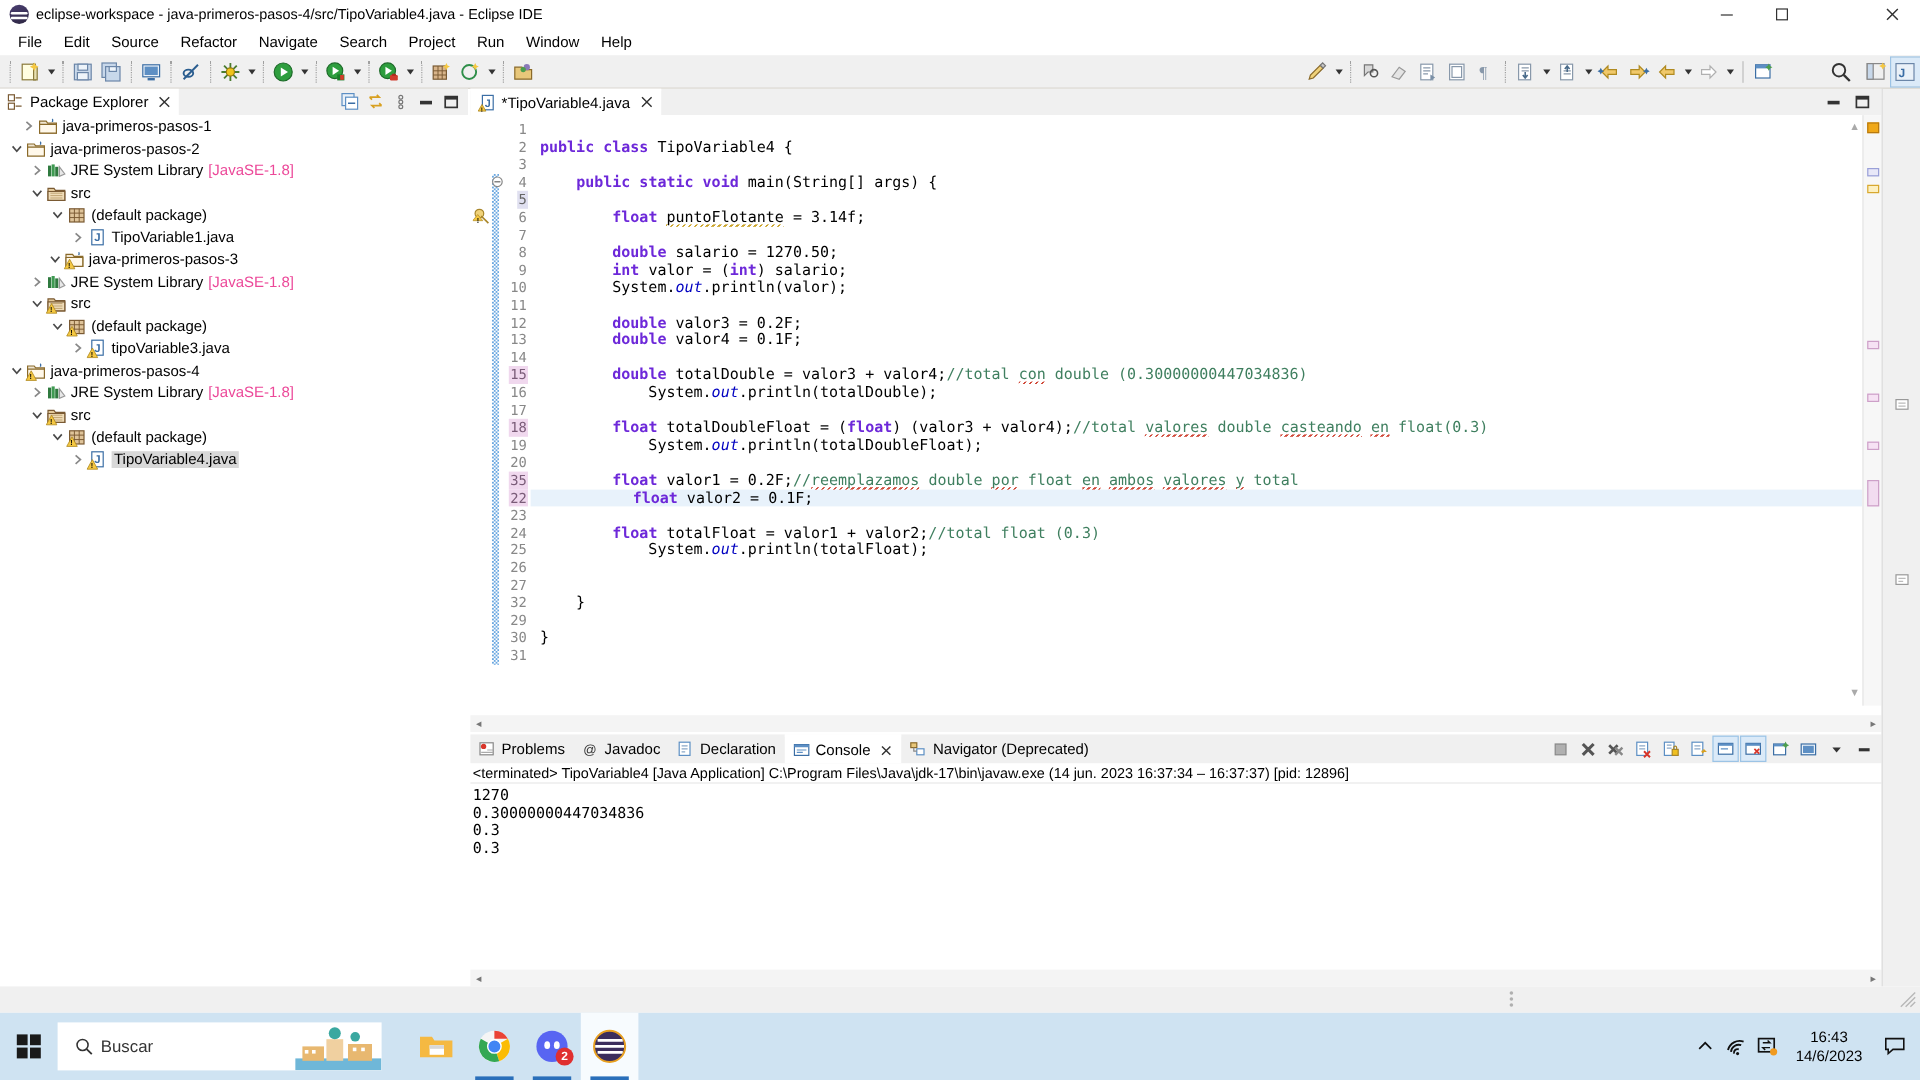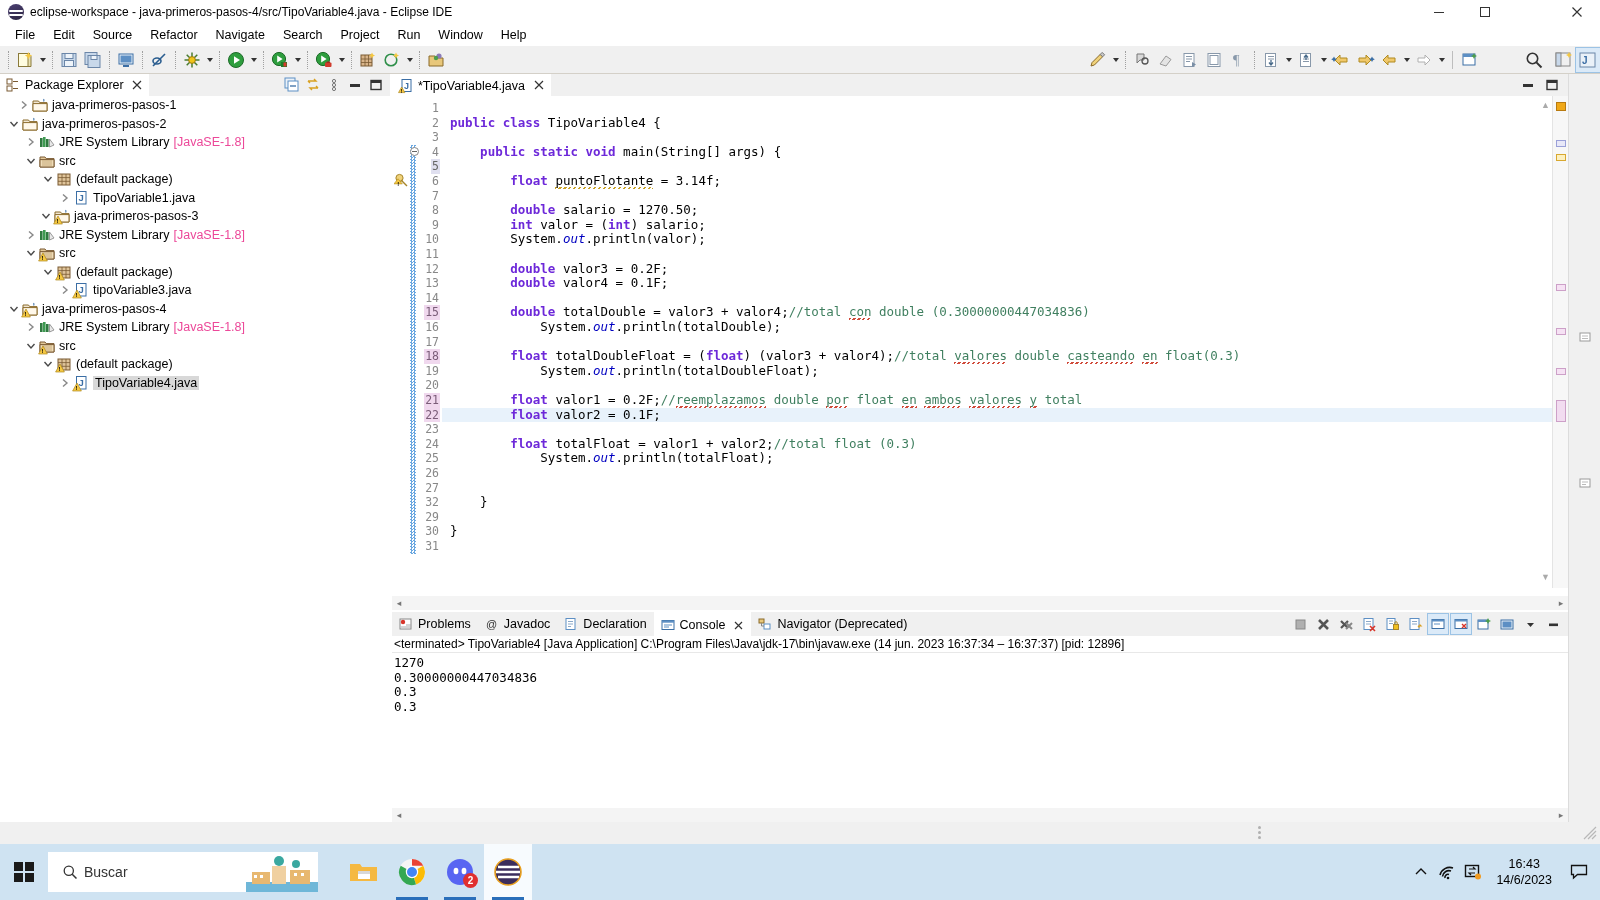--- a/index.html
+++ b/index.html
@@ -763,21 +763,21 @@
           <div class="lnum" style="top: 151px;">11</div>
           <div class="lnum" style="top: 165.6px;">12</div>
           <div class="lnum" style="top: 180.2px;">13</div>
           <div class="lnum" style="top: 194.8px;">14</div>
           <div class="lnum hl" style="top: 209.4px;">15</div>
           <div class="lnum" style="top: 224px;">16</div>
           <div class="lnum" style="top: 238.6px;">17</div>
           <div class="lnum hl" style="top: 253.2px;">18</div>
           <div class="lnum" style="top: 267.8px;">19</div>
           <div class="lnum" style="top: 282.4px;">20</div>
-          <div class="lnum hl" style="top: 297px;">21</div>
+          <div class="lnum hl" style="top: 297px;">35</div>
           <div class="lnum hl" style="top: 311.6px;">22</div>
           <div class="lnum" style="top: 326.2px;">23</div>
           <div class="lnum" style="top: 340.8px;">24</div>
           <div class="lnum" style="top: 355.4px;">25</div>
           <div class="lnum" style="top: 370px;">26</div>
           <div class="lnum" style="top: 384.6px;">27</div>
           <div class="lnum" style="top: 399.2px;">32</div>
           <div class="lnum" style="top: 413.8px;">29</div>
           <div class="lnum" style="top: 428.4px;">30</div>
           <div class="lnum" style="top: 443px;">31</div>
@@ -799,21 +799,21 @@
           <div class="codeline" style="top: 165.6px; left: 8px;">        <span class="k">double</span> valor3 = 0.2F;</div>
           <div class="codeline" style="top: 180.2px; left: 8px;">        <span class="k">double</span> valor4 = 0.1F;</div>
           <div class="codeline" style="top: 194.8px; left: 8px;"></div>
           <div class="codeline" style="top: 209.4px; left: 8px;">        <span class="k">double</span> totalDouble = valor3 + valor4;<span class="cm">//total <span class="sqr">con</span> double (0.30000000447034836)</span></div>
           <div class="codeline" style="top: 224px; left: 8px;">            System.<span class="fld">out</span>.println(totalDouble);</div>
           <div class="codeline" style="top: 238.6px; left: 8px;"></div>
           <div class="codeline" style="top: 253.2px; left: 8px;">        <span class="k">float</span> totalDoubleFloat = (<span class="k">float</span>) (valor3 + valor4);<span class="cm">//total <span class="sqr">valores</span> double <span class="sqr">casteando</span> <span class="sqr">en</span> float(0.3)</span></div>
           <div class="codeline" style="top: 267.8px; left: 8px;">            System.<span class="fld">out</span>.println(totalDoubleFloat);</div>
           <div class="codeline" style="top: 282.4px; left: 8px;"></div>
           <div class="codeline" style="top: 297px; left: 8px;">        <span class="k">float</span> valor1 = 0.2F;<span class="cm">//<span class="sqr">reemplazamos</span> double <span class="sqr">por</span> float <span class="sqr">en</span> <span class="sqr">ambos</span> <span class="sqr">valores</span> <span class="sqr">y</span> total</span></div>
-          <div class="codeline" style="top: 311.6px; left: 8px;">        <span class="k">float</span> valor2 = 0.1F;</div>
+          <div class="codeline" style="top: 311.6px; left: 25px;">        <span class="k">float</span> valor2 = 0.1F;</div>
           <div class="codeline" style="top: 326.2px; left: 8px;"></div>
           <div class="codeline" style="top: 340.8px; left: 8px;">        <span class="k">float</span> totalFloat = valor1 + valor2;<span class="cm">//total float (0.3)</span></div>
           <div class="codeline" style="top: 355.4px; left: 8px;">            System.<span class="fld">out</span>.println(totalFloat);</div>
           <div class="codeline" style="top: 370px; left: 8px;"></div>
           <div class="codeline" style="top: 384.6px; left: 8px;"></div>
           <div class="codeline" style="top: 399.2px; left: 8px;">    }</div>
           <div class="codeline" style="top: 413.8px; left: 8px;"></div>
           <div class="codeline" style="top: 428.4px; left: 8px;">}</div>
           <div class="codeline" style="top: 443px; left: 8px;"></div>
         </div>

